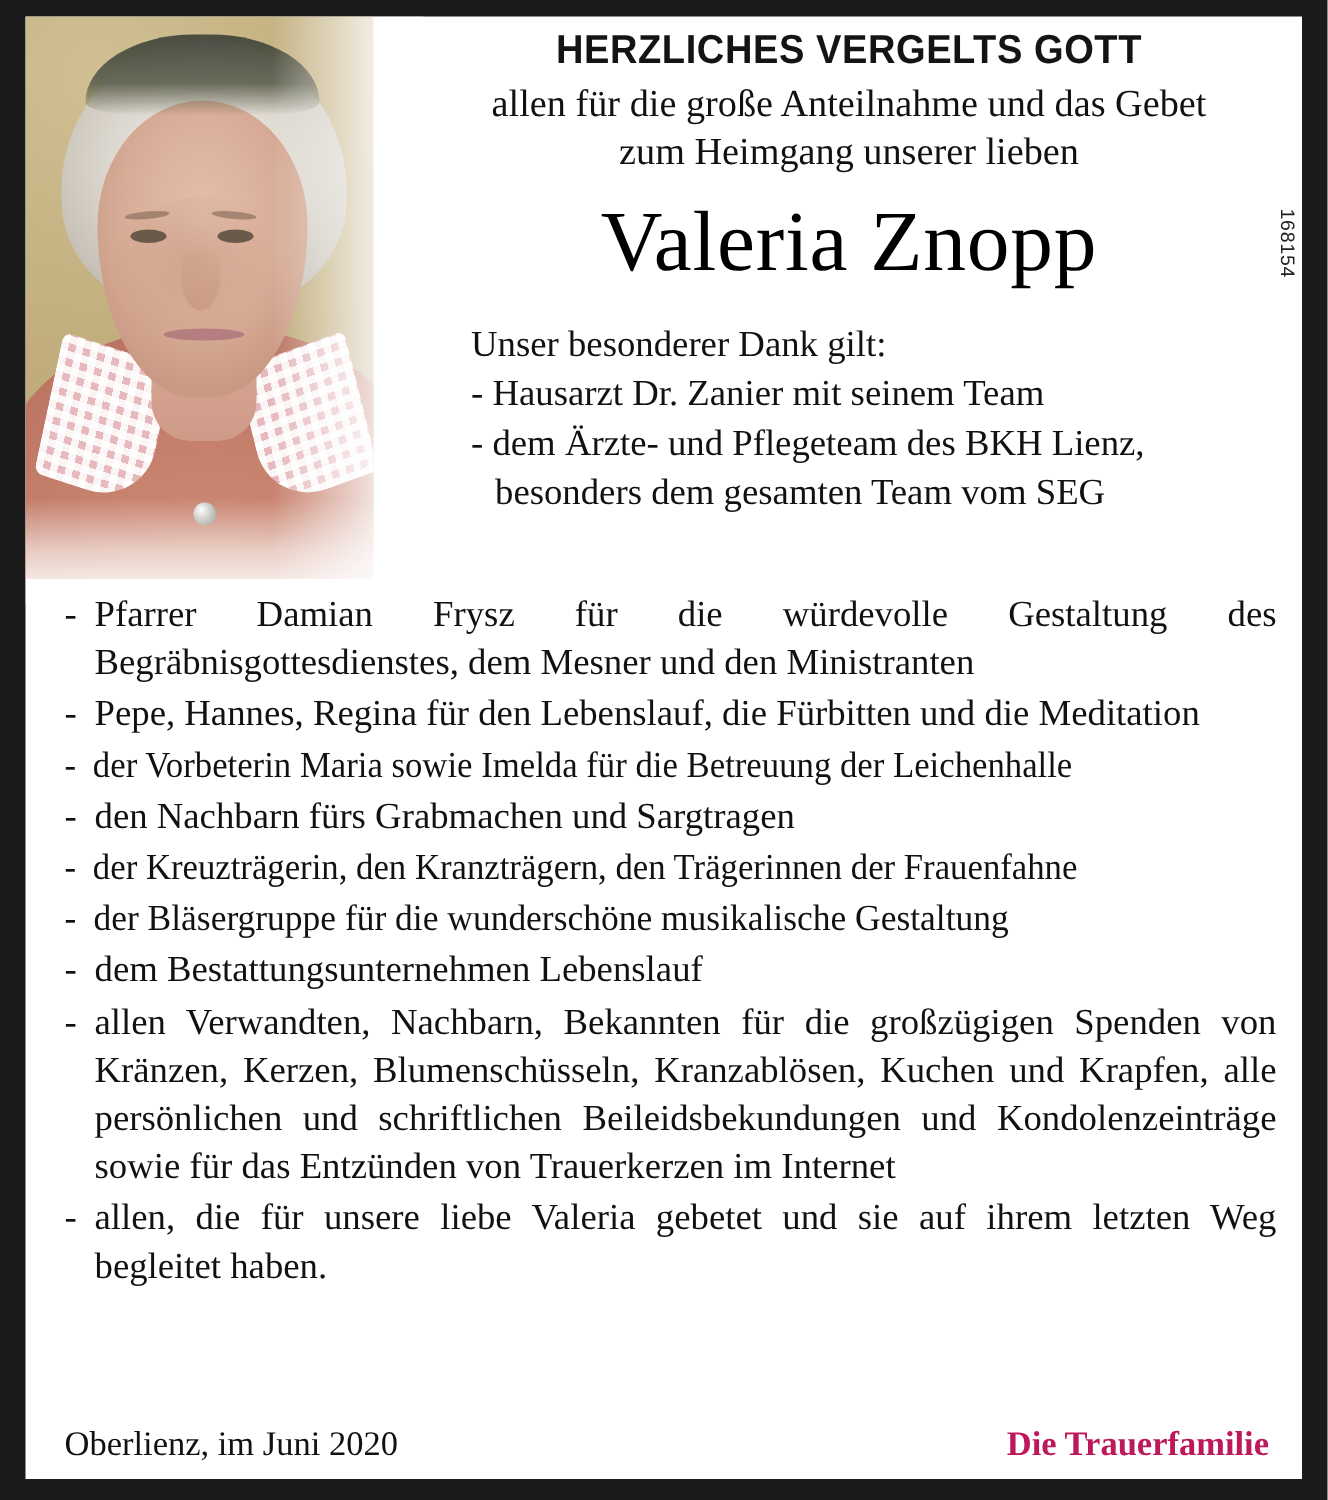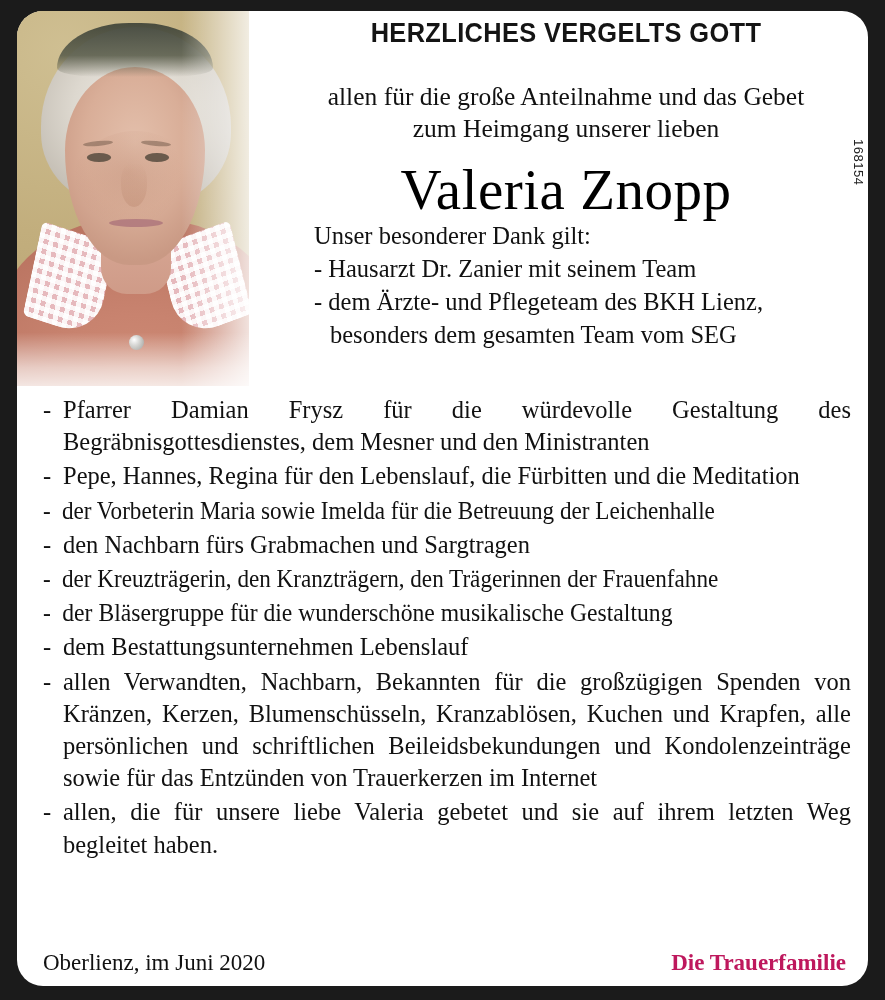--- a/index.html
+++ b/index.html
@@ -24,21 +24,20 @@
     background: #1b1b1b;
     padding: 11px 17px 14px 17px;
   }
   .notice-inner {
     position: relative;
     width: 100%;
     height: 100%;
     background: #ffffff;
     box-sizing: border-box;
     overflow: hidden;
-    border-radius: 26px;
   }
 
   
   .portrait {
     position: absolute;
     left: 0px;
     top: 0px;
     width: 265px;
     height: 392px;
     overflow: hidden;
@@ -227,31 +226,32 @@
     letter-spacing: .4px;
     color: #141414;
     transform: scaleX(.94);
     margin-top: 8px;
     line-height: 1.1;
   }
   .lead {
     font-size: 25.5px;
     line-height: 1.26;
     color: #111;
-    margin-top: 32px;
+    margin-top: 4px;
   }
   .name {
     font-size: 57px;
     font-weight: normal;
     line-height: 1.08;
     color: #000;
     margin-top: 14px;
     letter-spacing: .5px;
   }
   .thanks-block {
+    margin-top: 22px;
     text-align: left;
     padding-left: 32px;
   }
   .thanks-block .t-line {
     font-size: 24.5px;
     line-height: 1.34;
     color: #111;
   }
   .thanks-block .t-line.indent {
     padding-left: 16px;

